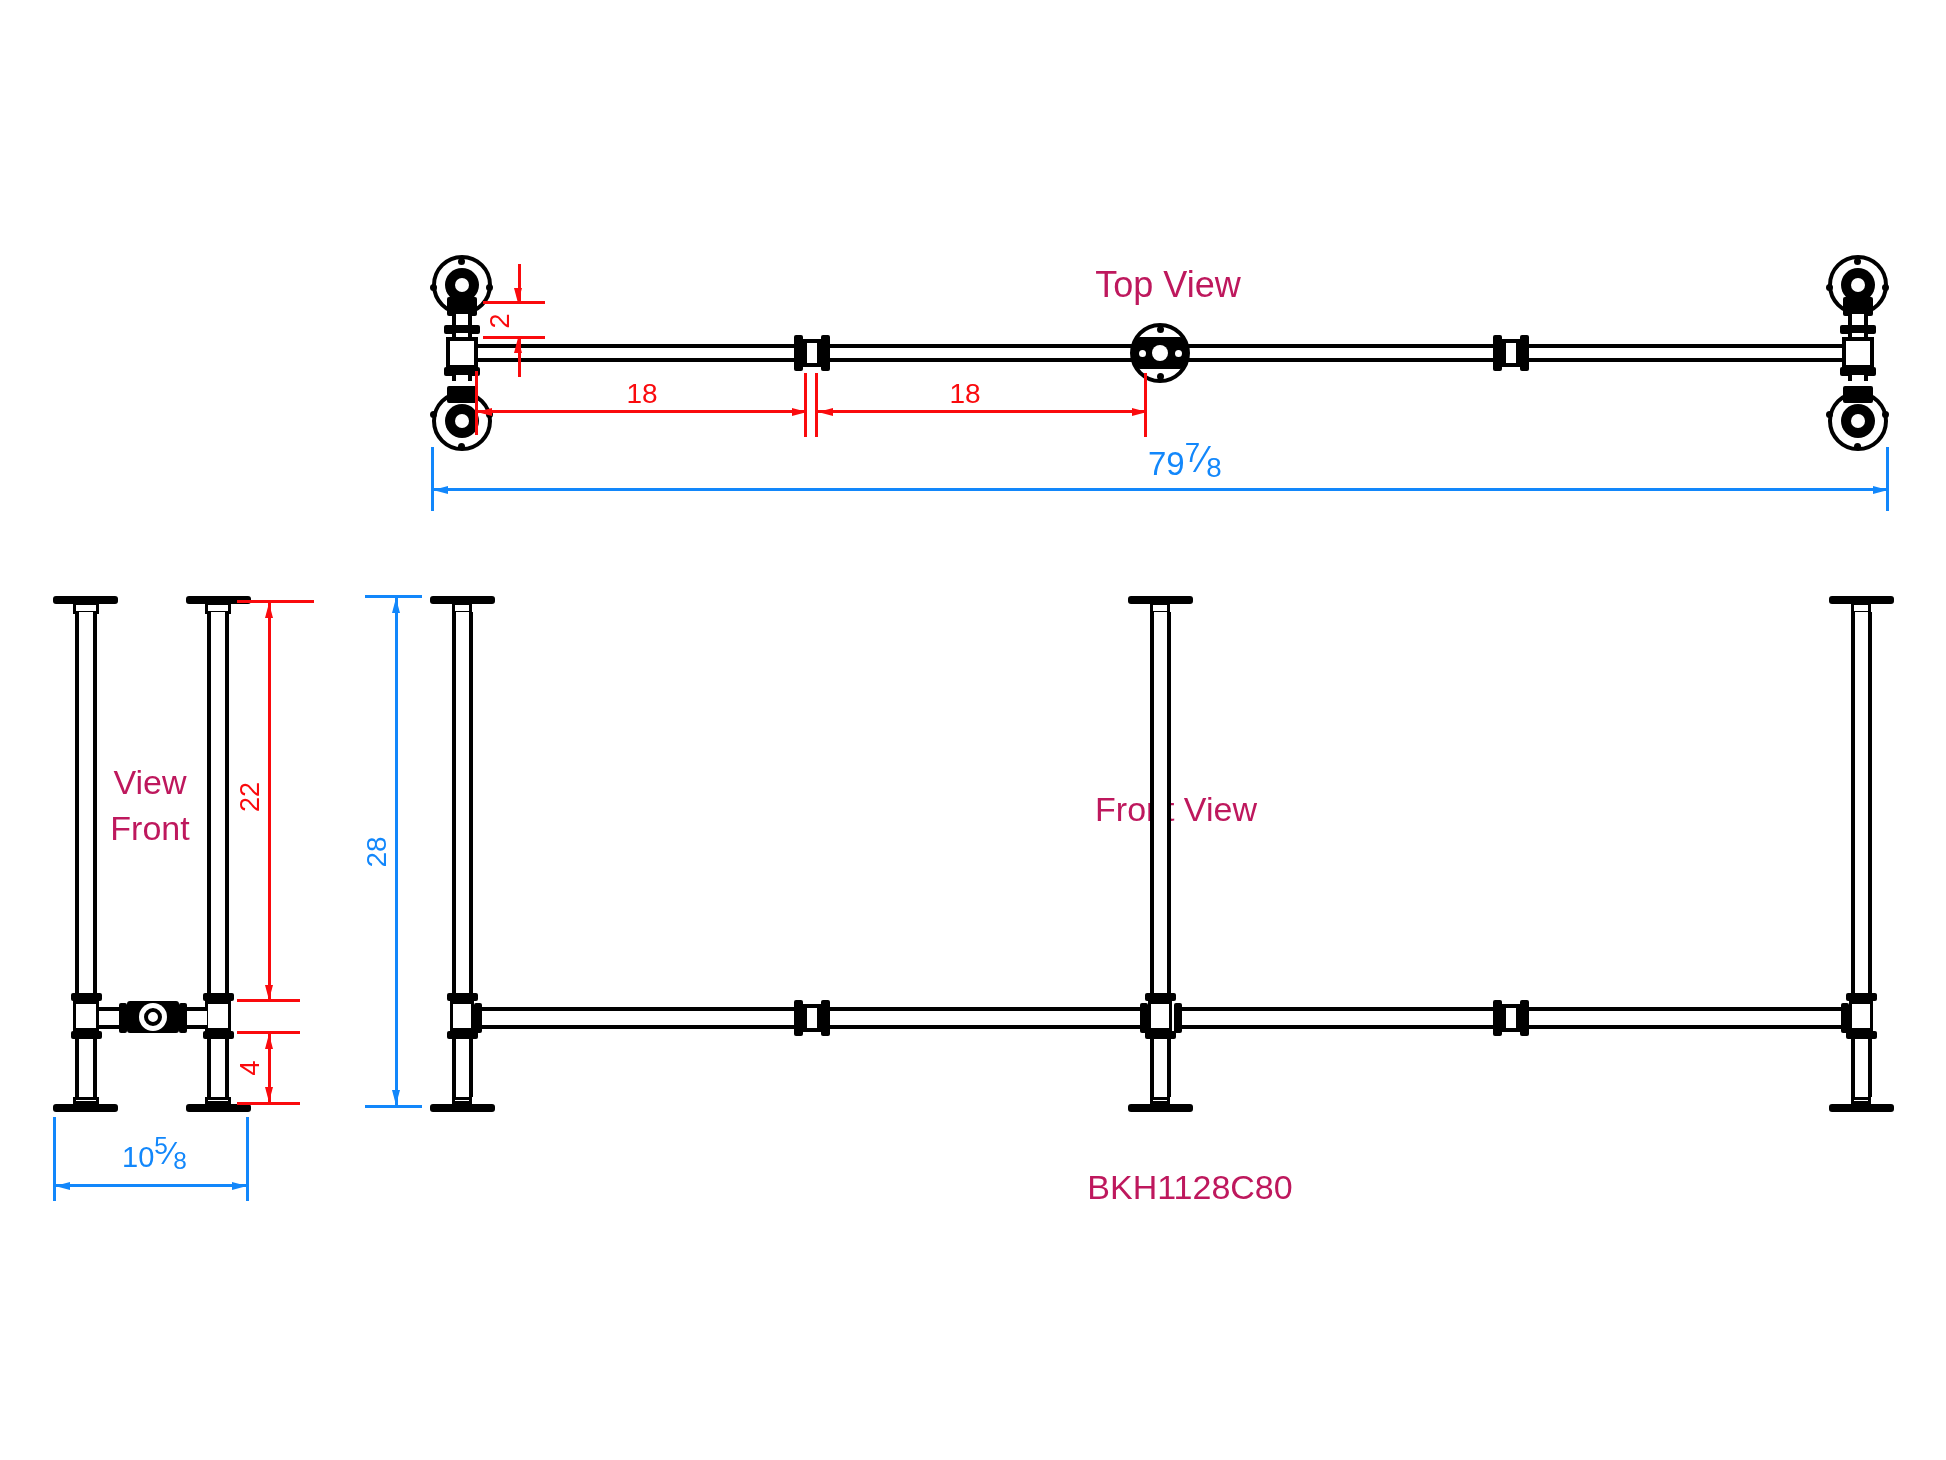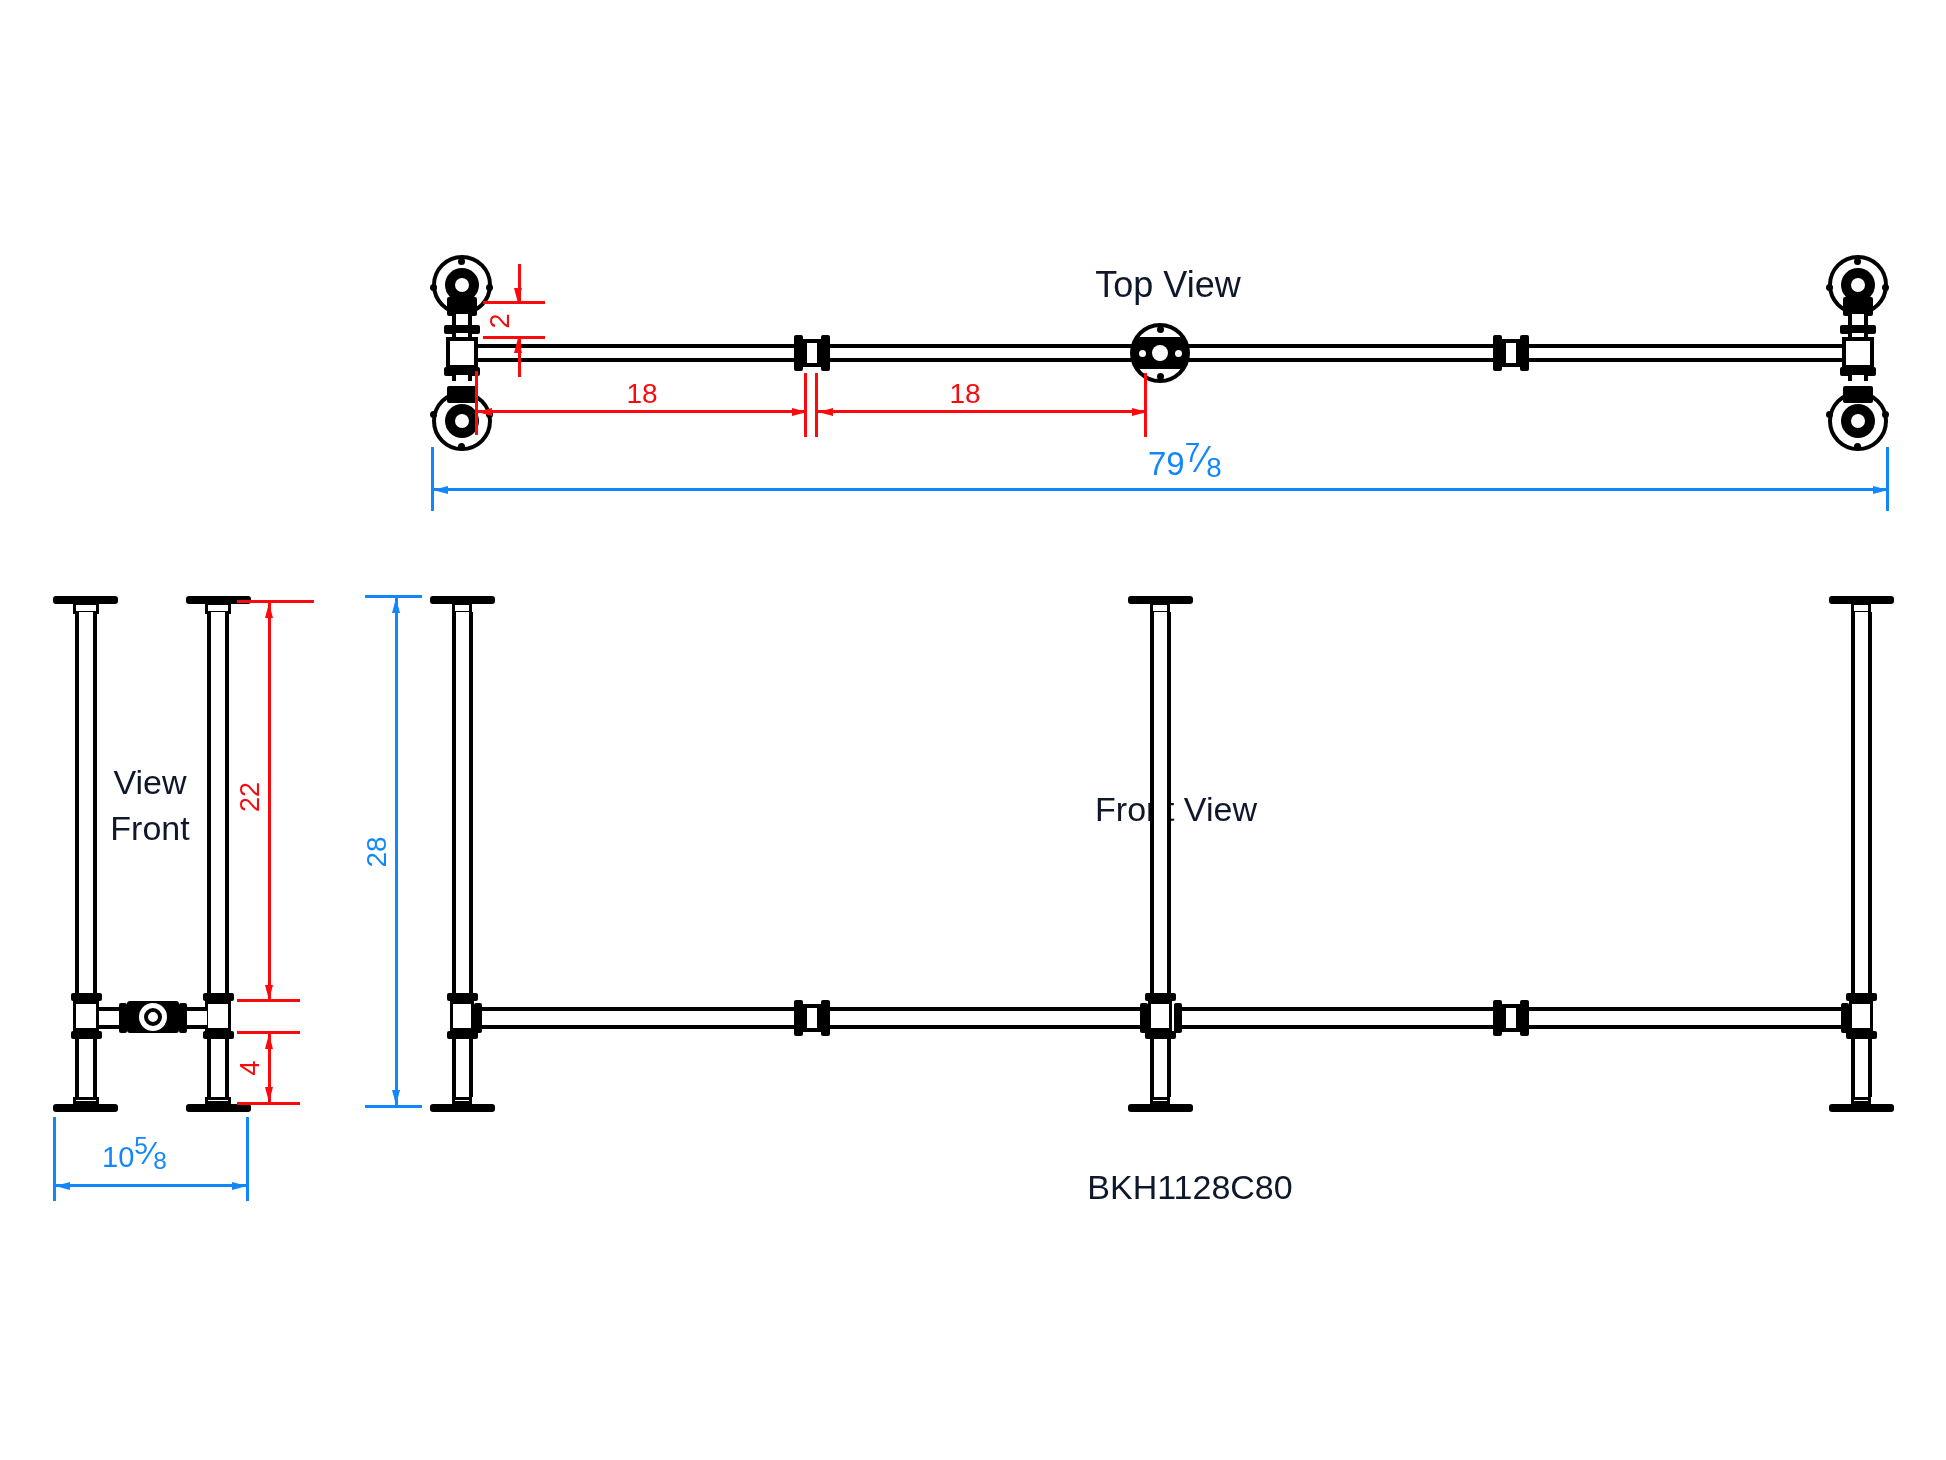--- a/index.html
+++ b/index.html
@@ -16,21 +16,21 @@
   .bx{background:#fff;border:4px solid #000}
   .bx3{background:#fff;border:3px solid #000}
   
   .ci{background:#fff;border:4px solid #000;border-radius:50%}
   .cd{background:#000;border-radius:50%}
   .cw{background:#fff;border-radius:50%}
   
   .rl{background:var(--red)}
   .bl2{background:var(--blue)}
   
-  .txt{position:absolute;color:#0f172a;text-align:center}
+  .txt{position:absolute;color:#be185d;text-align:center}
   .dtxt{position:absolute;text-align:center}
   .red{color:var(--red)} .blue{color:var(--blue)}
   .v{transform:rotate(-90deg)}
   
   .arw{position:absolute;width:0;height:0;border-style:solid;border-color:transparent}
   .al{border-width:4px 15px 4px 0}
   .ar{border-width:4px 0 4px 15px}
   .au{border-width:0 4px 15px 4px}
   .ad{border-width:15px 4px 0 4px}
   .al.cr{border-right-color:var(--red)} .ar.cr{border-left-color:var(--red)}
@@ -189,21 +189,21 @@
     <i class="rl" style="left:268px;top:1034px;width:3px;height:68px"></i>
     <b class="arw au cr" style="left:265px;top:1034px"></b>
     <b class="arw ad cr" style="left:265px;top:1087px"></b>
     <div class="dtxt red v" style="left:220px;top:1038px;width:60px;height:60px;font-size:27px;line-height:60px">4</div>
 
     <i class="bl2" style="left:53px;top:1117px;width:3px;height:84px"></i>
     <i class="bl2" style="left:246px;top:1117px;width:3px;height:84px"></i>
     <i class="bl2" style="left:55px;top:1184px;width:192px;height:3px"></i>
     <b class="arw al cb" style="left:55px;top:1182px"></b>
     <b class="arw ar cb" style="left:232px;top:1182px"></b>
-    <div class="dtxt blue" style="left:102px;top:1138px;width:110px;font-size:29px;text-align:left">
+    <div class="dtxt blue" style="left:122px;top:1138px;width:110px;font-size:29px;text-align:left">
       <span class="dimnum">10</span><span class="fn">5</span><span class="fsl">⁄</span><span class="fd">8</span>
     </div>
   </div>
 
   <div>
     <div class="txt" style="left:1066px;top:790px;width:220px;font-size:34px">Front View</div>
 
     <i class="bk" style="left:430px;top:596px;width:65px;height:8px;border-radius:3px"></i>
     <i class="bx3" style="left:452px;top:602px;width:14px;height:6px"></i>
     <i class="pv" style="left:452px;top:612px;width:13px;height:381px"></i>

